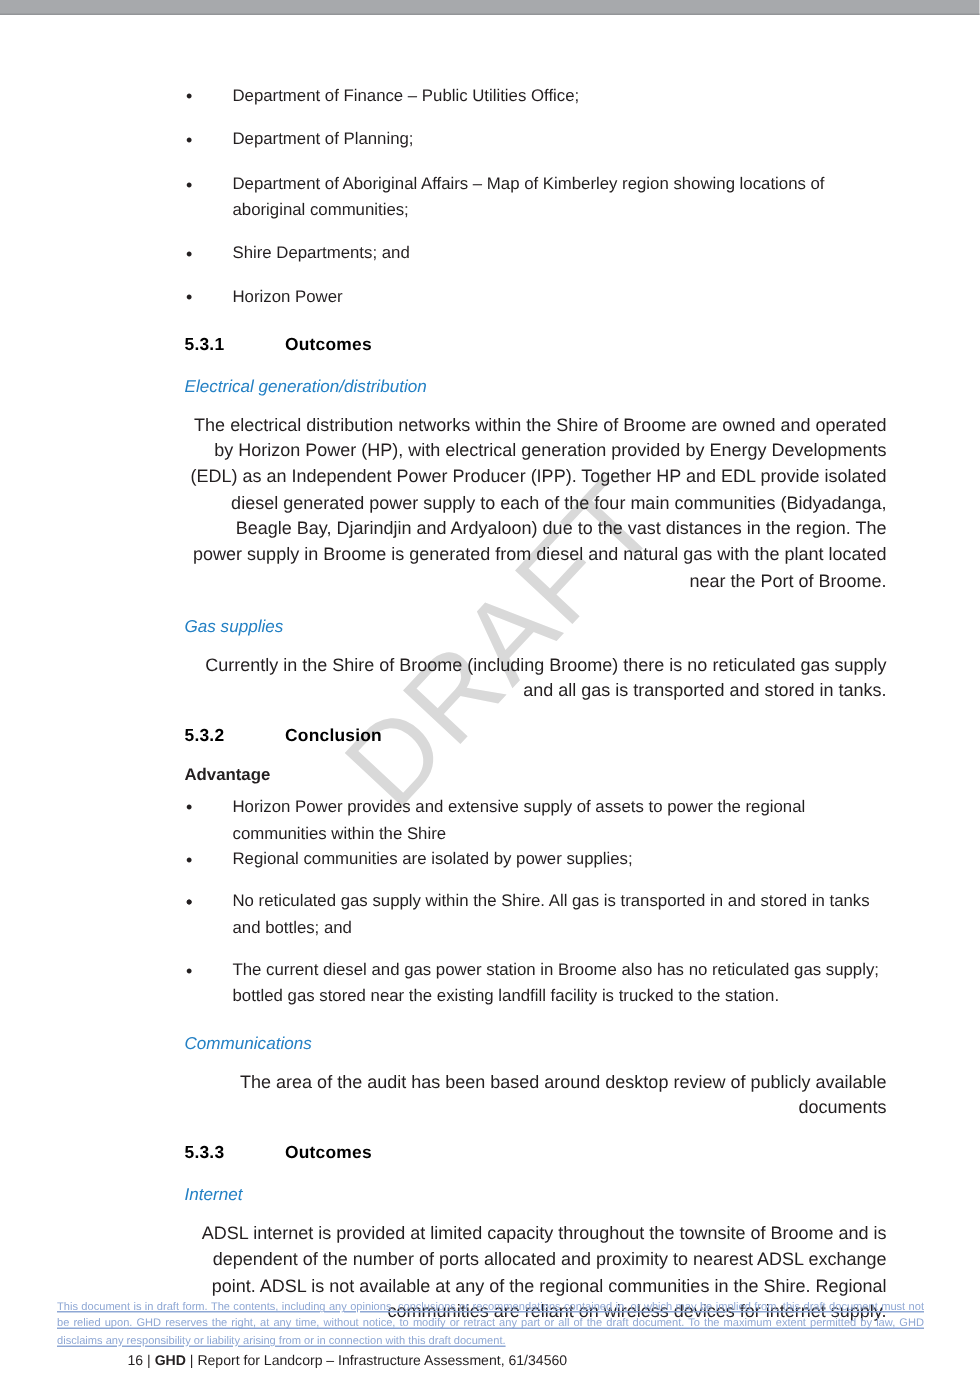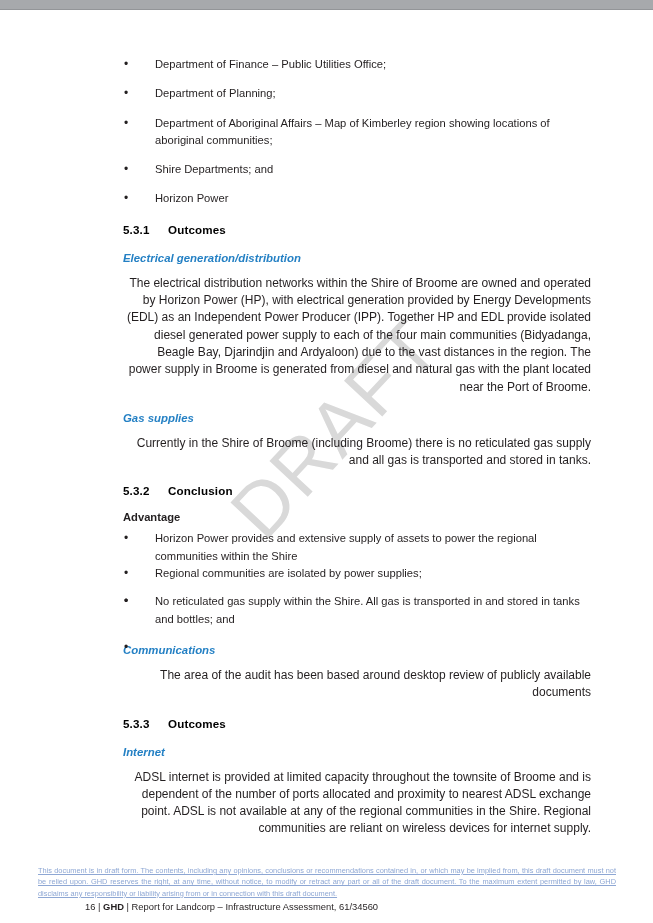--- a/index.html
+++ b/index.html
@@ -75,27 +75,27 @@
   
   .h-num {
     font-size: 11.6px;
     font-weight: bold;
     color: #000000;
     margin: 15px 0 13px 0;
     letter-spacing: 0.15px;
   }
   .h-num .num {
     display: inline-block;
-    width: 45px;
+    width: 67px;
   }
 
   
   .h-blue {
     font-size: 11.4px;
-    font-weight: bold;
+    font-weight: normal;
     font-style: italic;
     color: #2480c4;
     margin: 16px 0 11px 0;
   }
 
   
   .h-bold {
     font-size: 11.2px;
     font-weight: bold;
     color: #231f20;
@@ -217,20 +217,21 @@
       </li>
       <li>
         <span class="bullet">•</span>
       </li>
       <li>
         <span class="bullet">•</span>
         <span>No reticulated gas supply within the Shire. All gas is transported in and stored in tanks and bottles; and</span>
       </li>
       <li>
         <span class="bullet">•</span>
+        <span>The current diesel and gas power station in Broome also has no reticulated gas supply; bottled gas stored near the existing landfill facility is trucked to the station.</span>
       </li>
     </ul>
 
     <div class="h-blue">Communications</div>
     <p class="para">The area of the audit has been based around desktop review of publicly available documents</p>
 
     <div class="h-num">
       <span class="num">5.3.3</span><span>Outcomes</span>
     </div>
 

